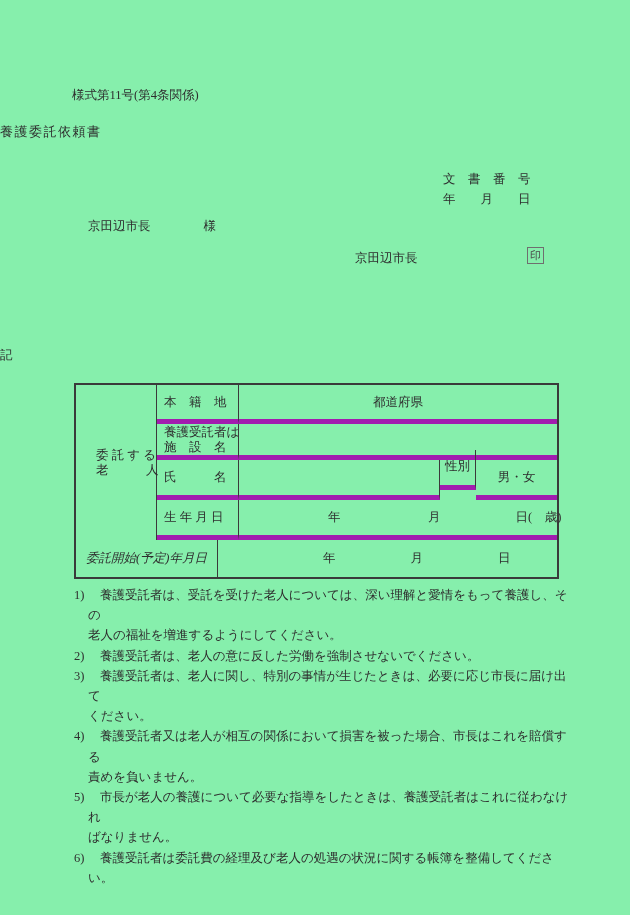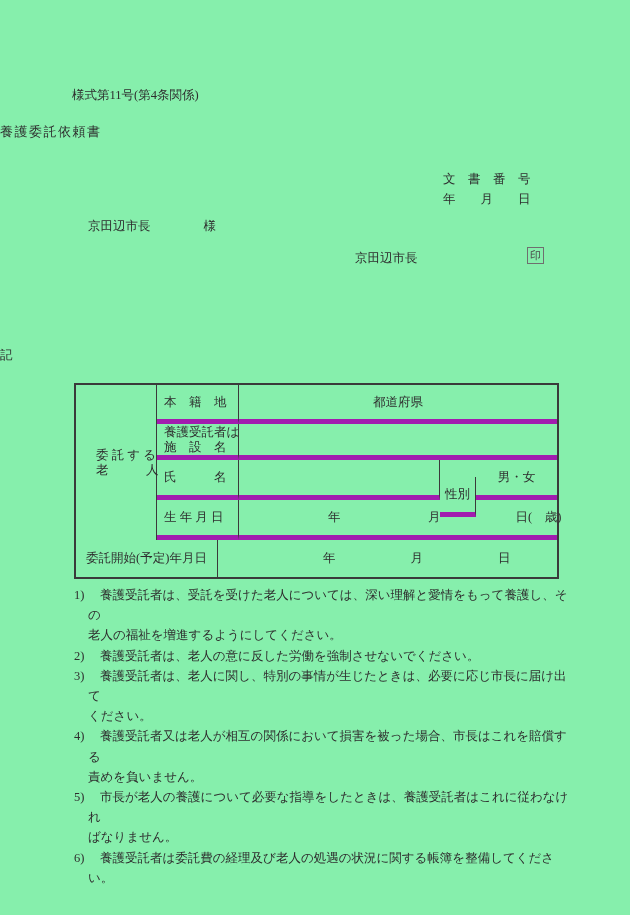--- a/index.html
+++ b/index.html
@@ -48,25 +48,25 @@
   .c-center { justify-content:center; }
   .c-left { justify-content:flex-start; padding-left:7px; }
 
   .subject-cell   { left:0;   top:0;     width:81px;  height:155px;padding-left:20px; }
   .honseki-label  { left:81px;  top:0;     width:82px;  height:39px; }
   .honseki-value  { left:163px; top:0;     width:318px; height:39px; }
   .address-label  { left:81px;  top:39px;  width:82px;  height:36px; }
   .address-value  { left:163px; top:39px;  width:318px; height:36px; }
   .name-label     { left:81px;  top:75px;  width:82px;  height:40px; }
   .name-value     { left:163px; top:75px;  width:201px; height:40px; }
-  .sex-label      { left:364px; top:92px;  width:36px;  height:40px; }
+  .sex-label      { left:364px; top:65px;  width:36px;  height:40px;font-family:Liberation Mono, monospace; }
   .sex-value      { left:400px; top:75px;  width:81px;  height:40px; }
   .birth-label    { left:81px;  top:115px; width:82px;  height:40px; }
   .birth-value    { left:163px; top:115px; width:318px; height:40px; padding-left:89px;font-family:Liberation Serif, serif; }
-  .start-label    { left:0;     top:155px; width:142px; height:37px; }
+  .start-label    { left:0;     top:155px; width:142px; height:37px;font-style:italic; }
   .start-value    { left:142px; top:155px; width:339px; height:37px; padding-left:105px; }
 
   .notes { left:74px; top:585px; width:505px; line-height:20.2px; }
   .notes-heading { margin-left:10px; }
   .note-item { padding-left:14px; text-indent:-14px; }
   .note-num { display:inline-block; width:26px; text-indent:0; }
   .note-text { white-space:pre-line; }
 
   .attachment { left:85px; top:811px; }
 </style>

